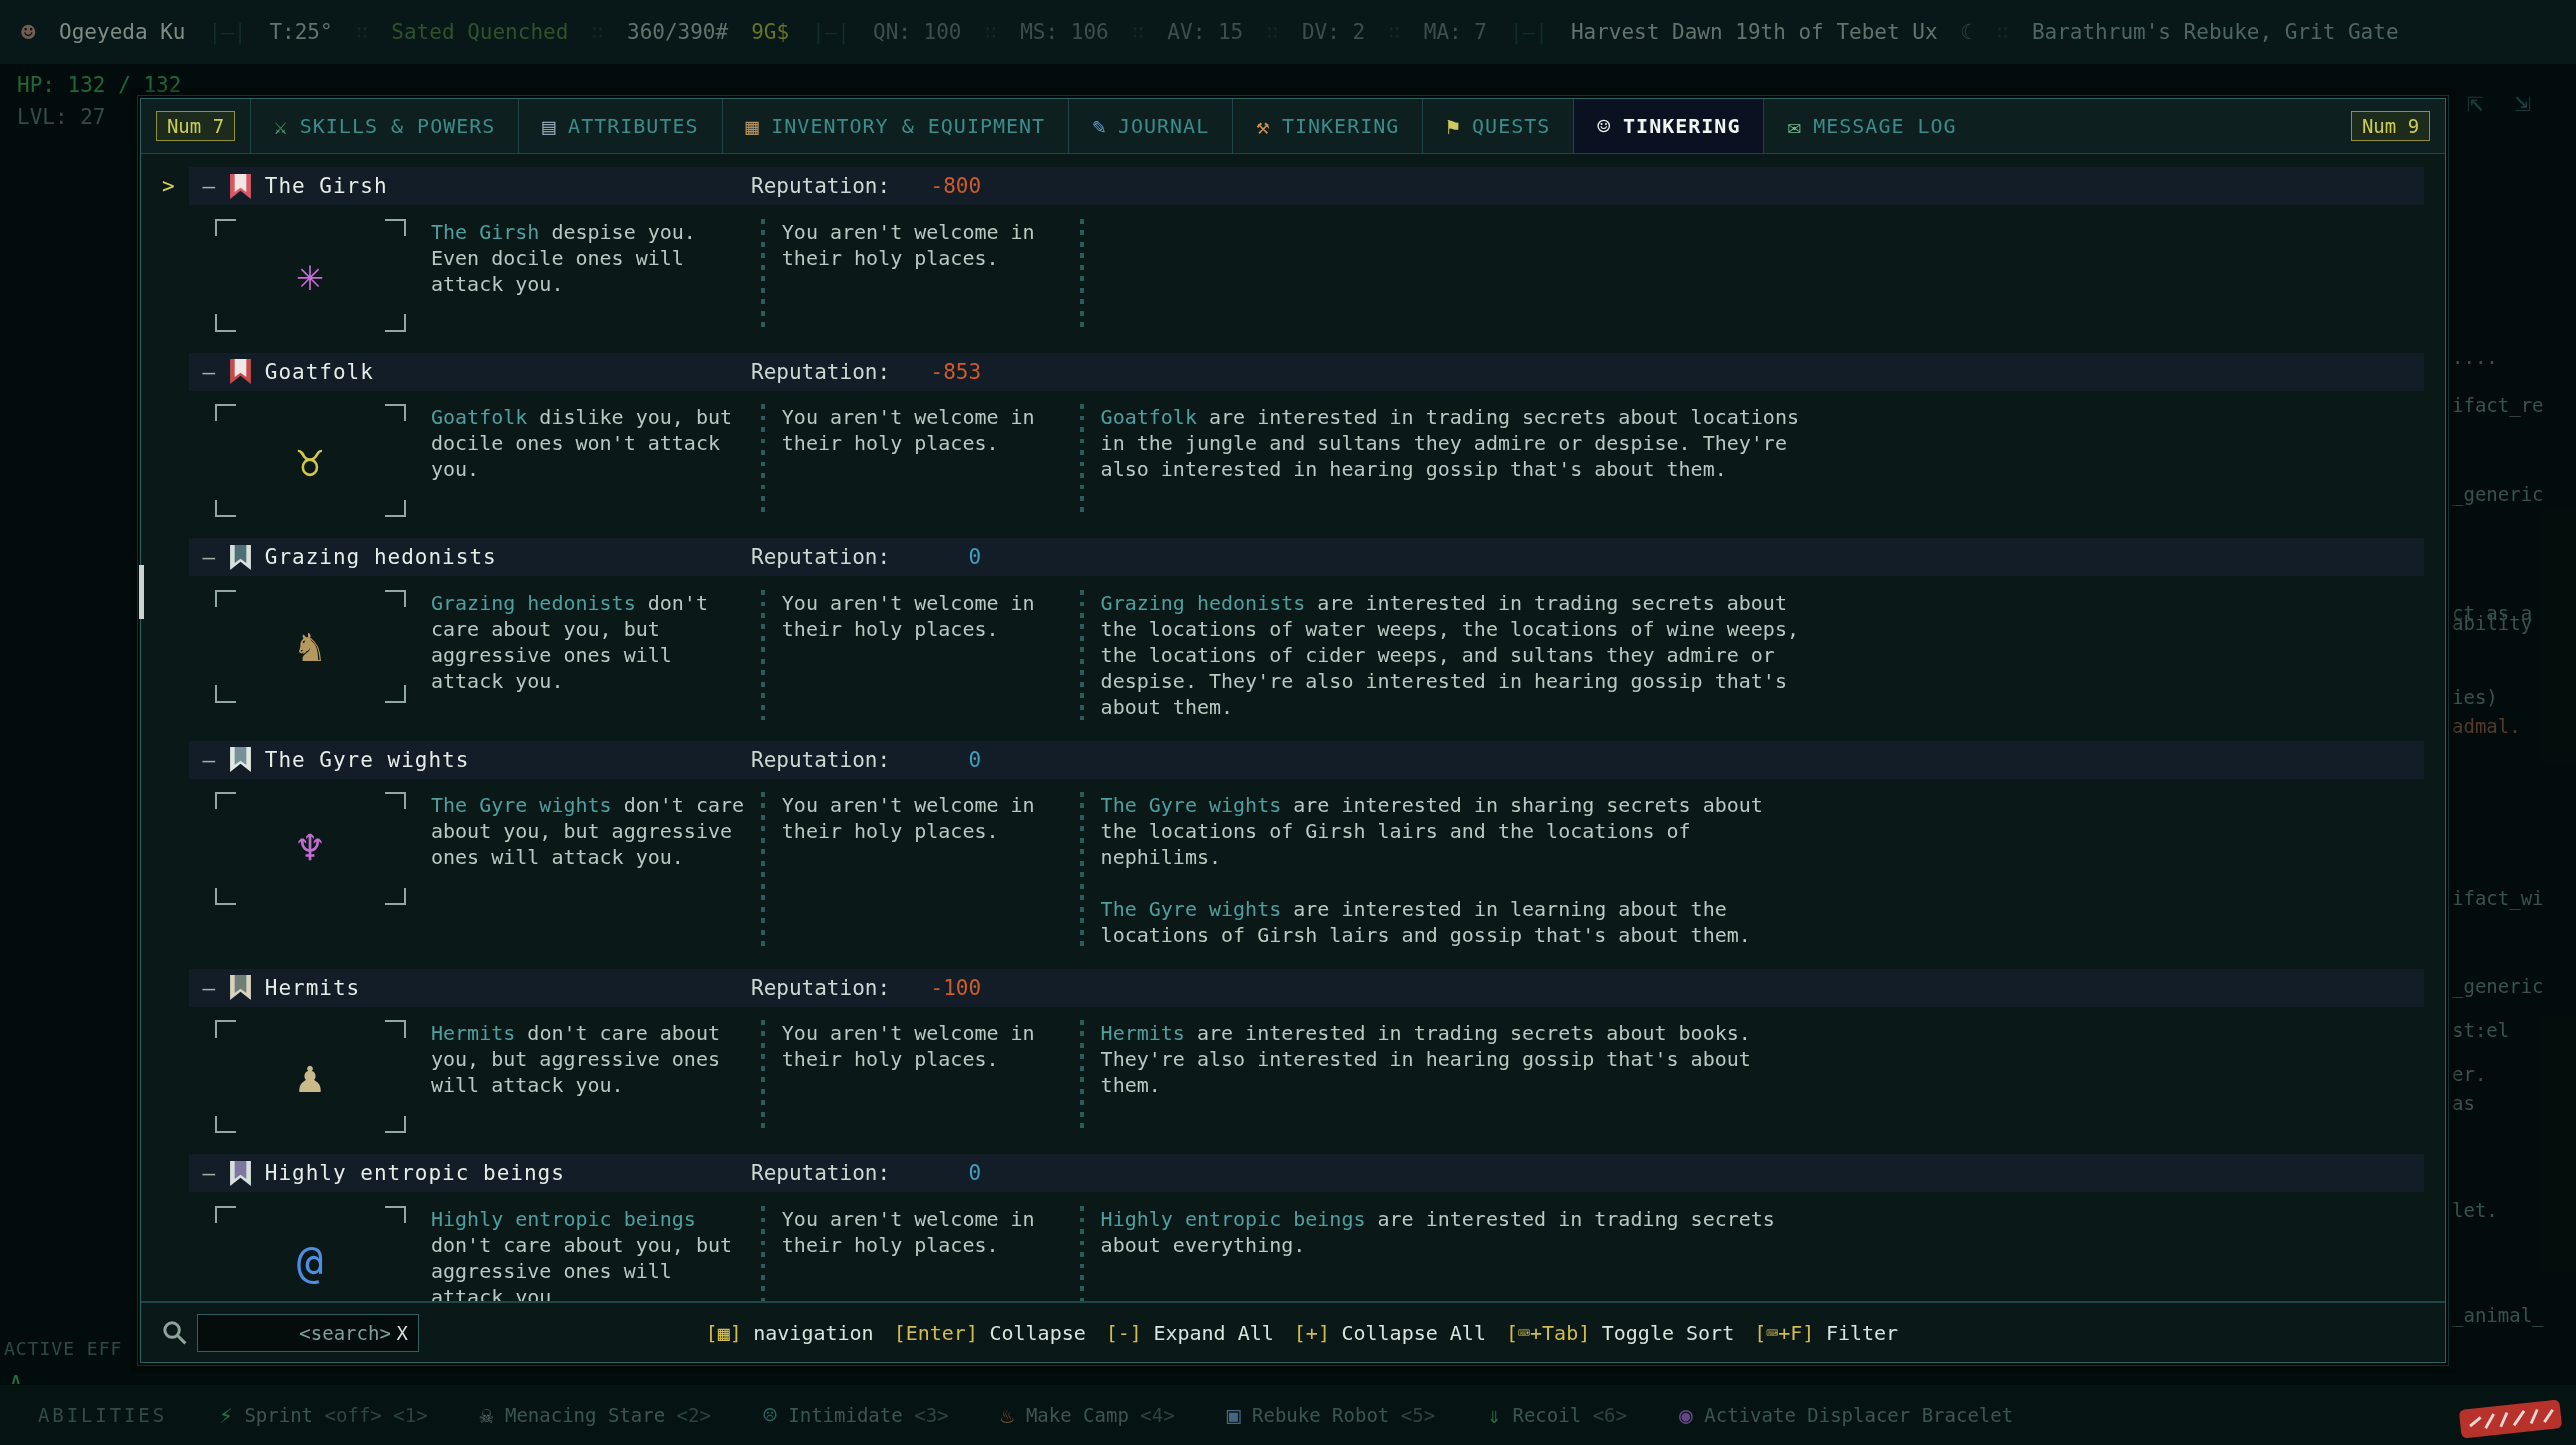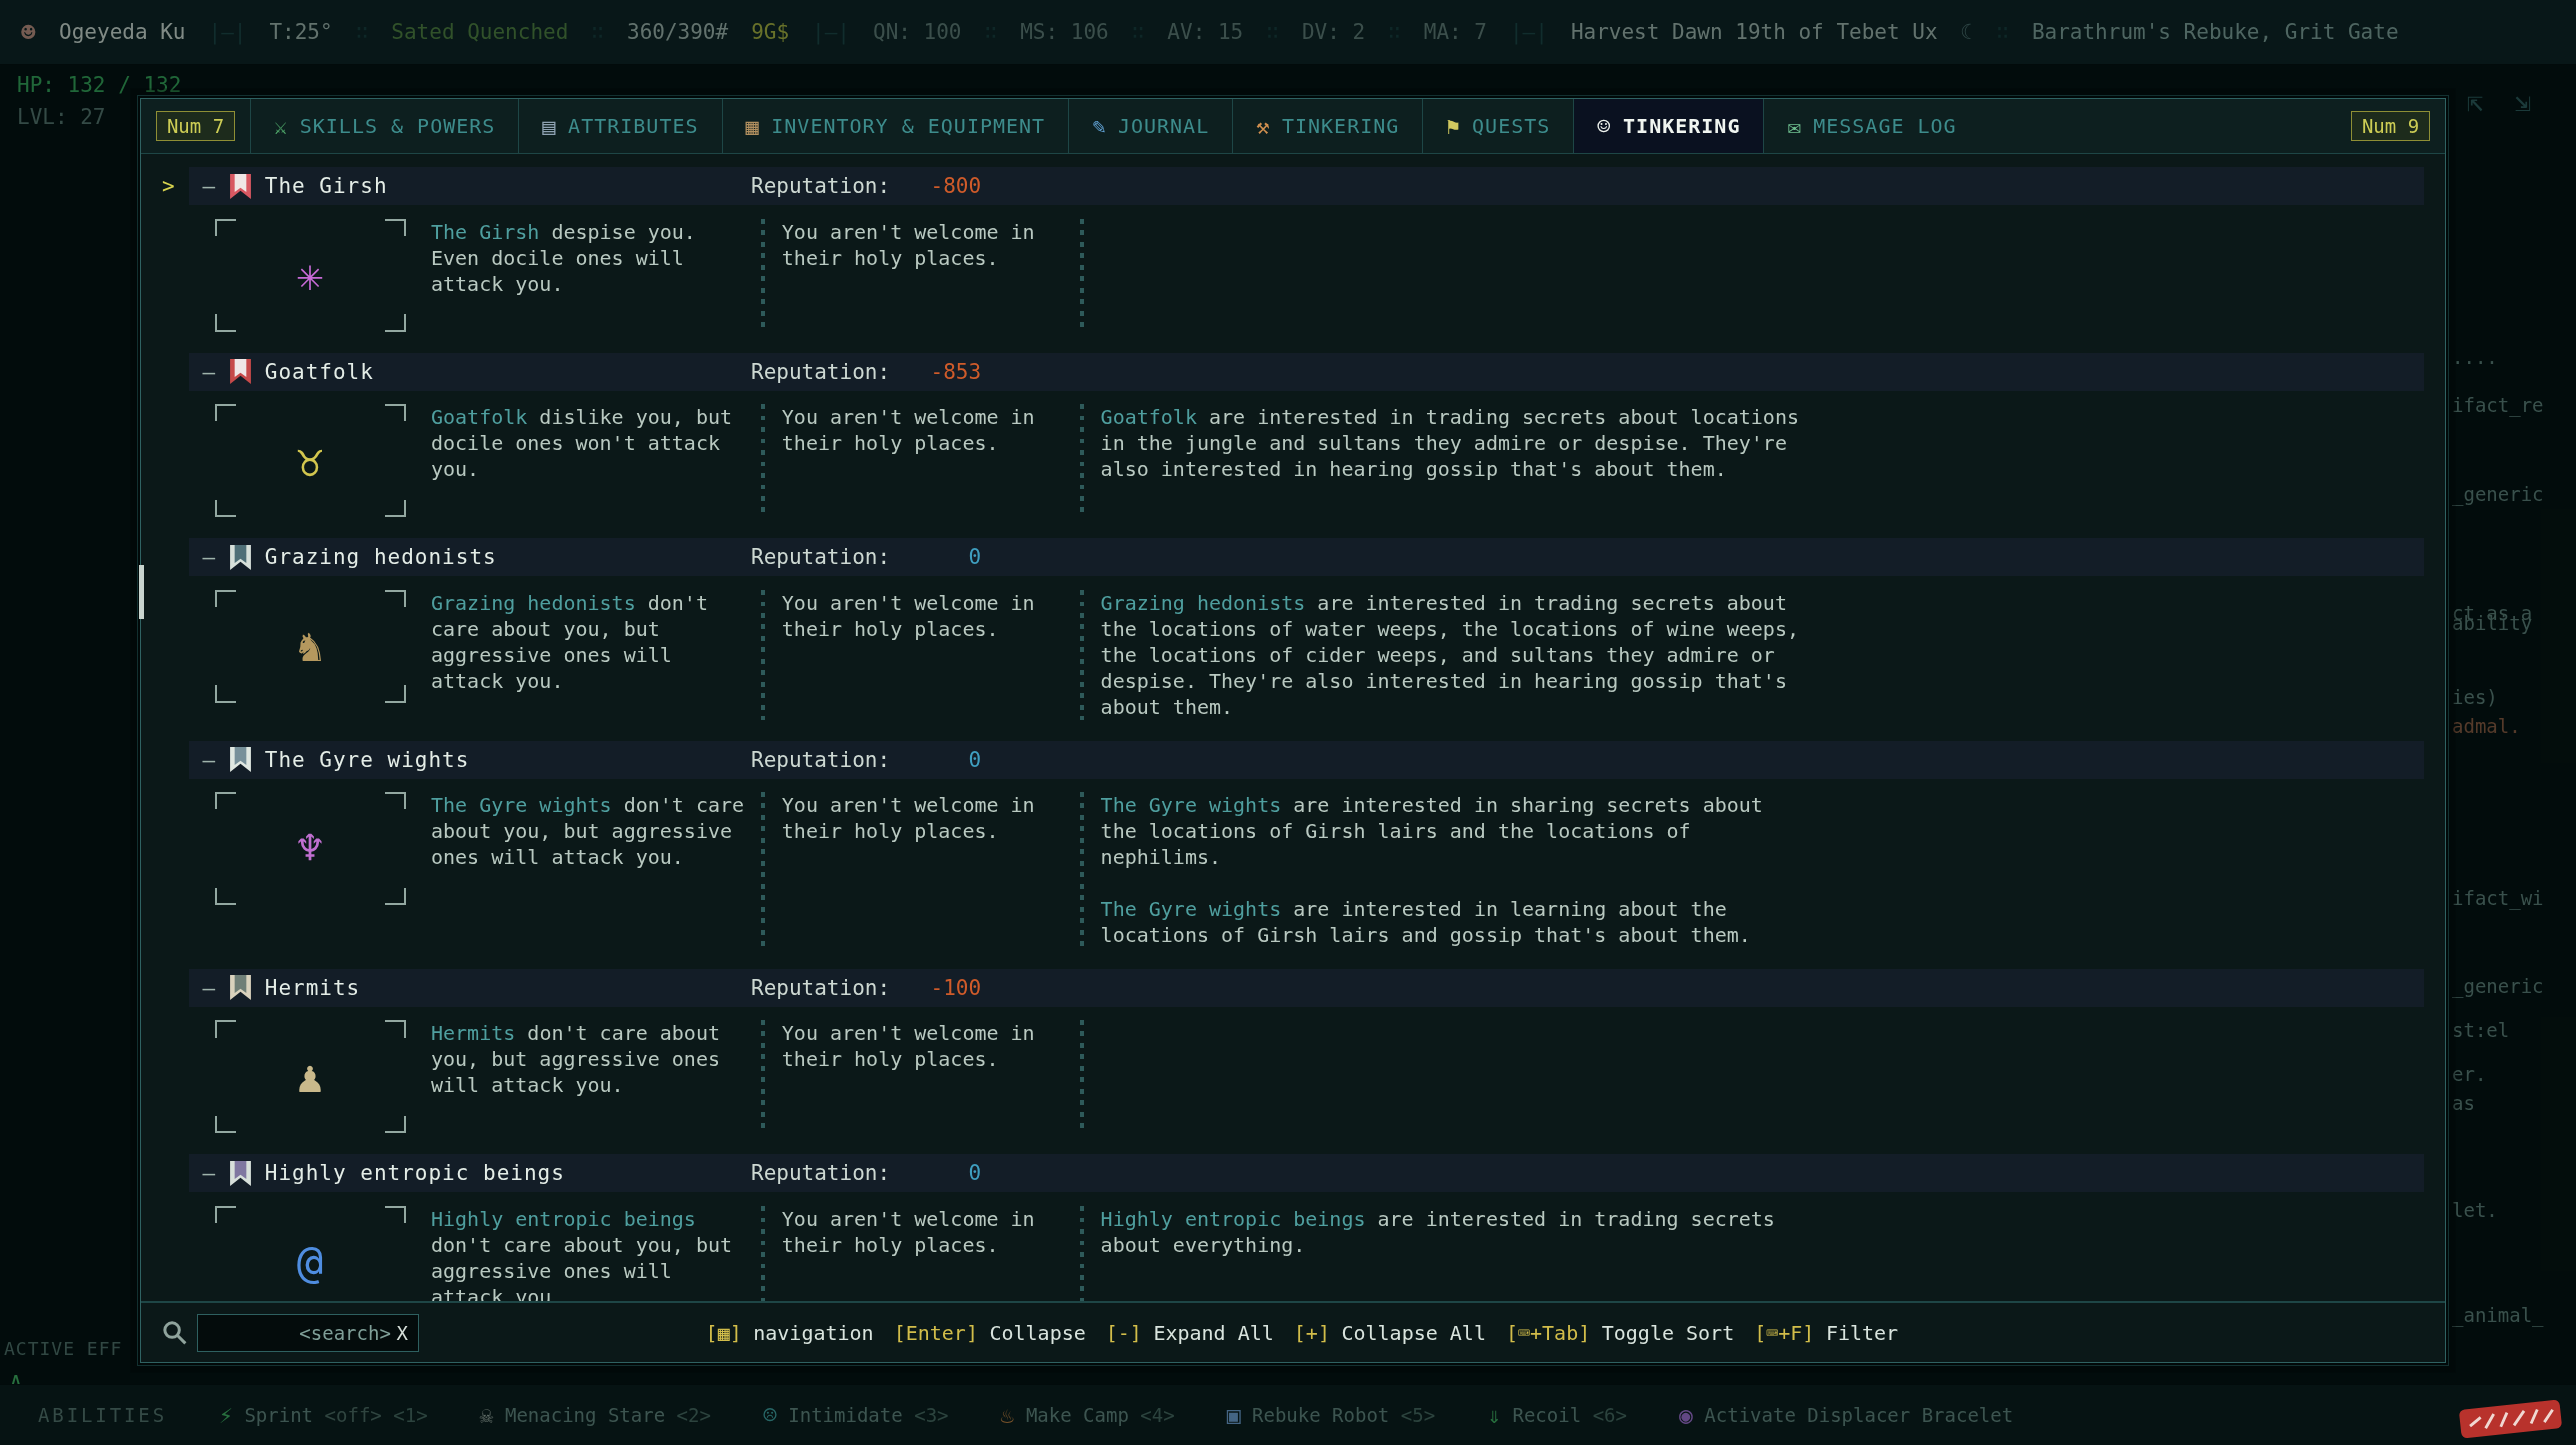--- a/index.html
+++ b/index.html
@@ -410,20 +410,23 @@
             <span class="sprite-glyph" style="color:#c9b98b">♟</span>
           </div>
         </div>
         <div class="feel-col"><span class="cy">Hermits</span><span> don't care about
 you, but aggressive ones
 will attack you.</span></div>
         <div class="vsep"></div>
         <div class="holy-col">You aren't welcome in
 their holy places.</div>
         <div class="vsep"></div>
+        <div class="int-col"><span class="cy">Hermits</span><span> are interested in trading secrets about books.
+They're also interested in hearing gossip that's about
+them.</span></div>
       </div>
     </section>
 
     <section class="section">
       <div class="sec-header">
         <span class="cursor"></span>
         <span class="collapse-glyph">—</span>
         <svg class="banner-icon" viewBox="0 0 10 12">
           <polygon points="0,0 10,0 10,12 5,8 0,12" fill="#d7e0da"></polygon>
           <polygon points="2.2,0 7.8,0 7.8,8.6 5,6.6 2.2,8.6" fill="#7f77a0"></polygon>

